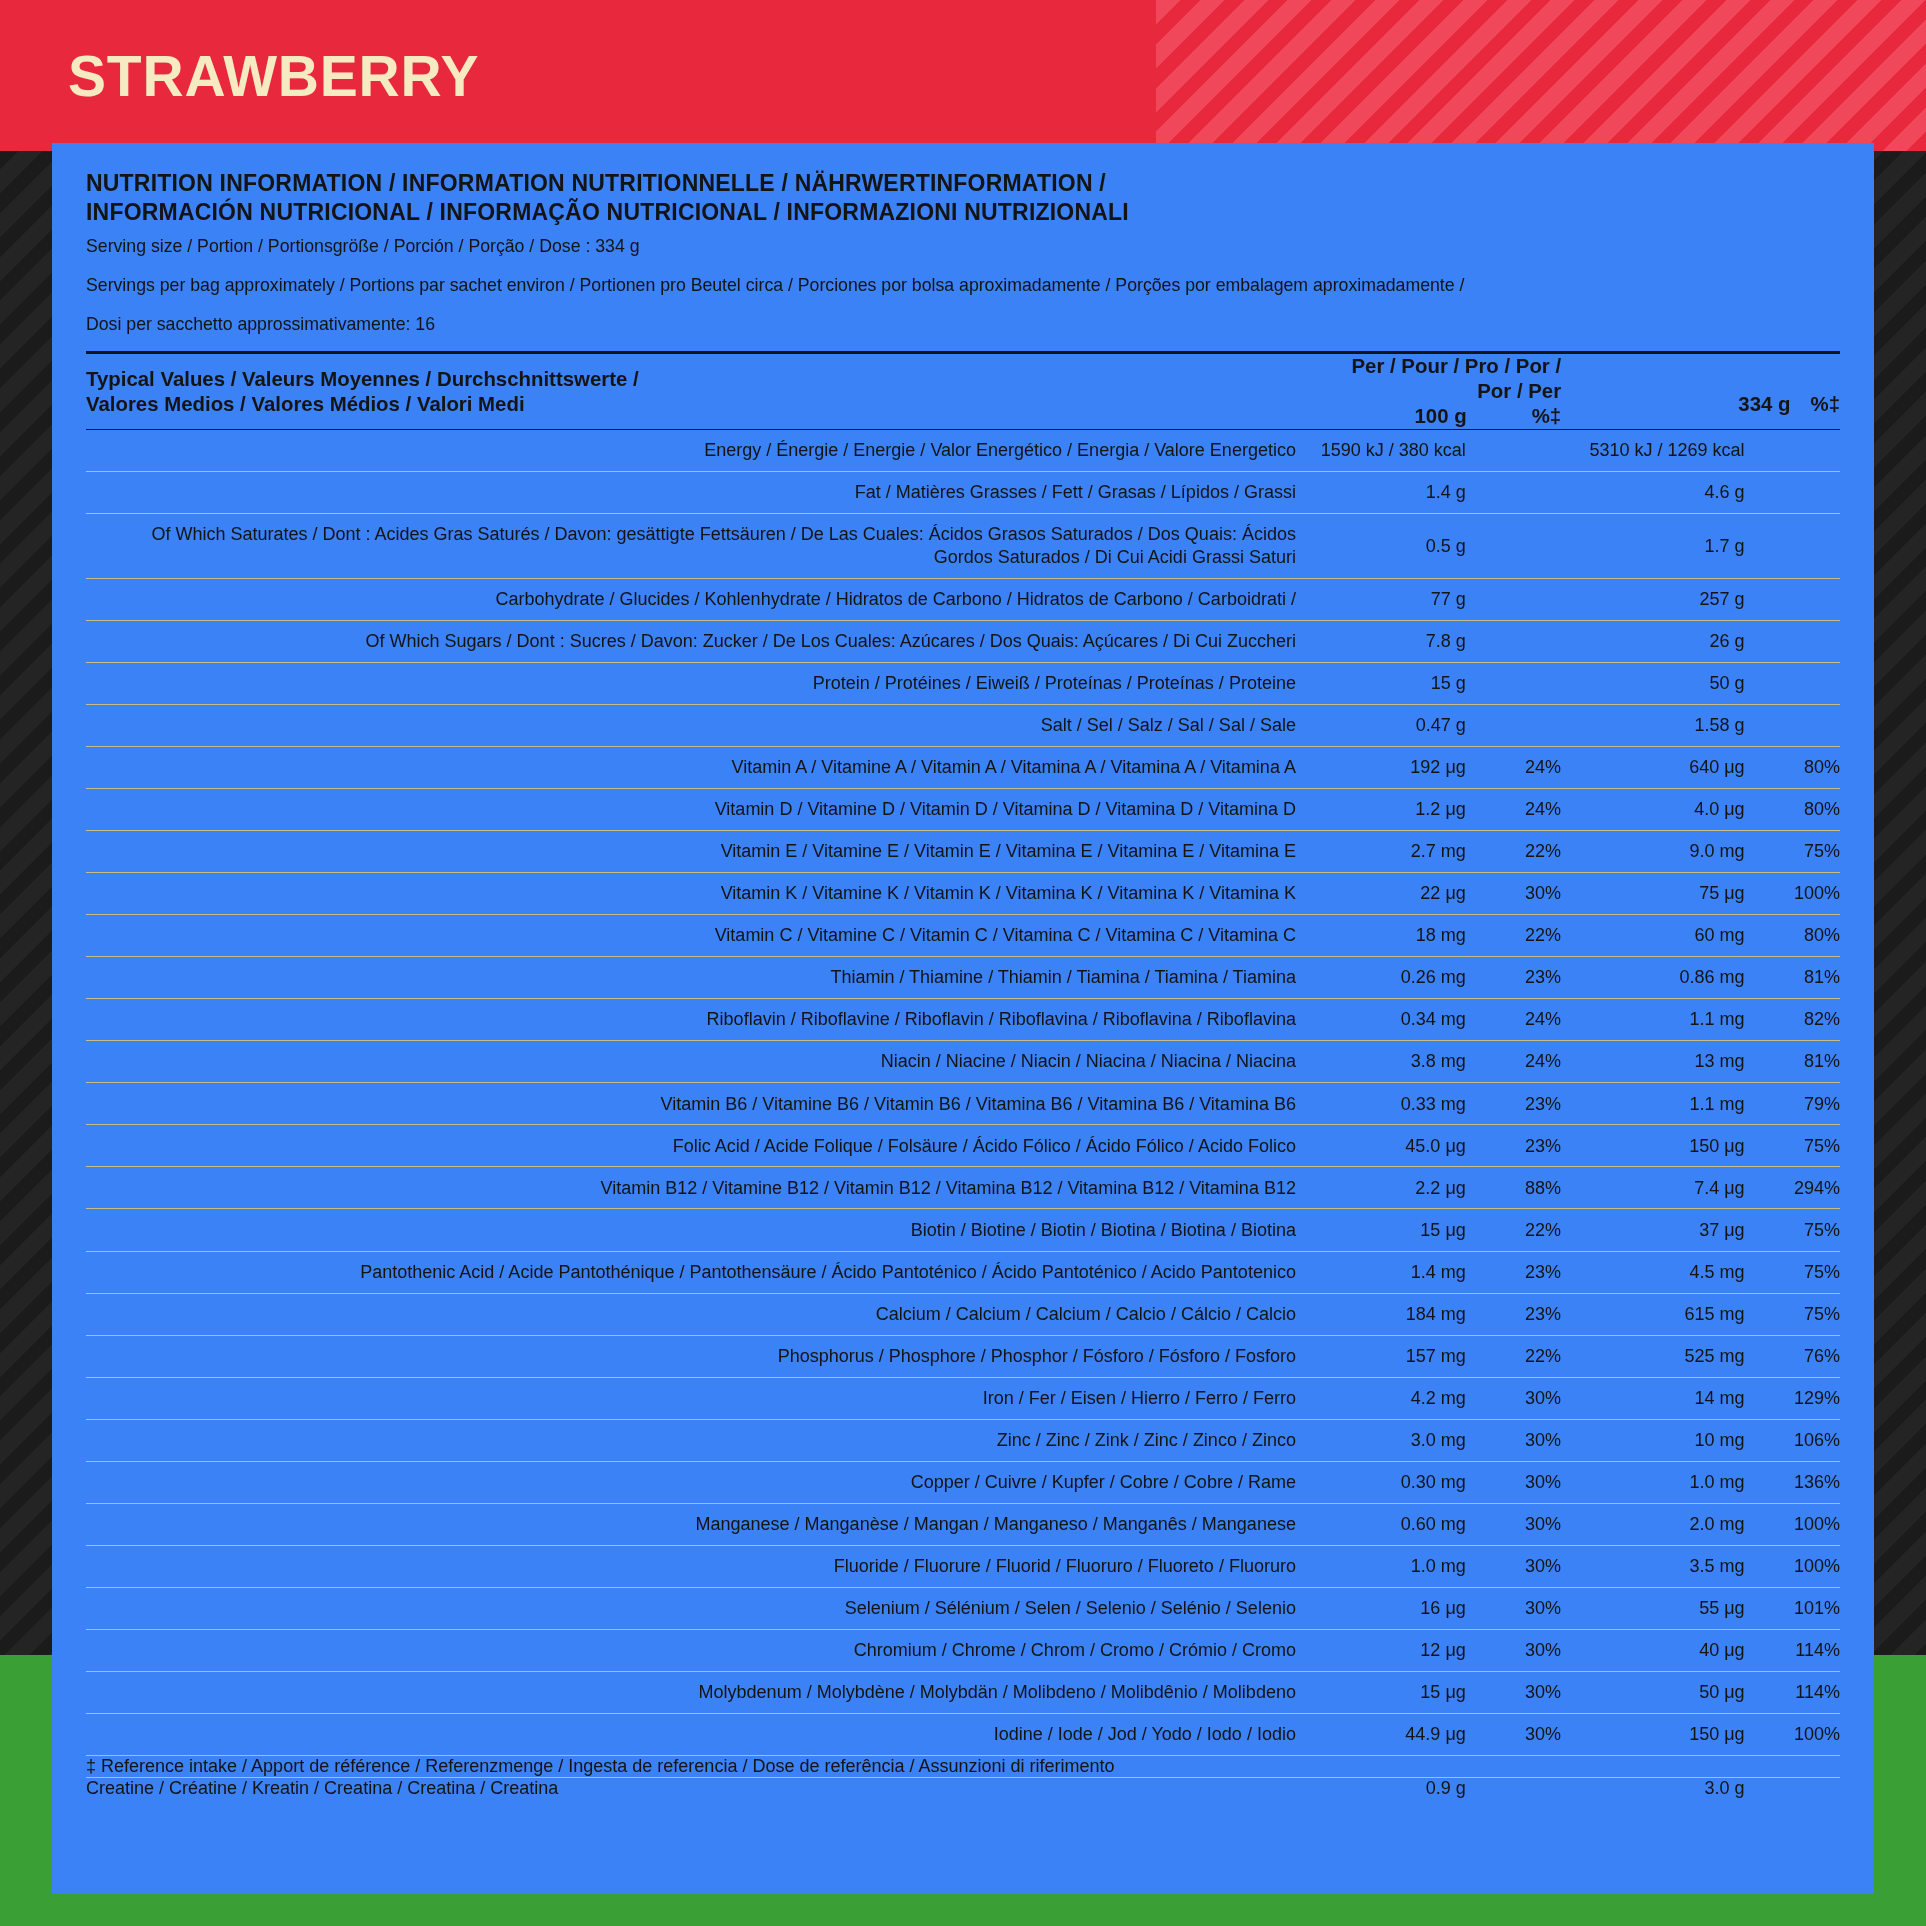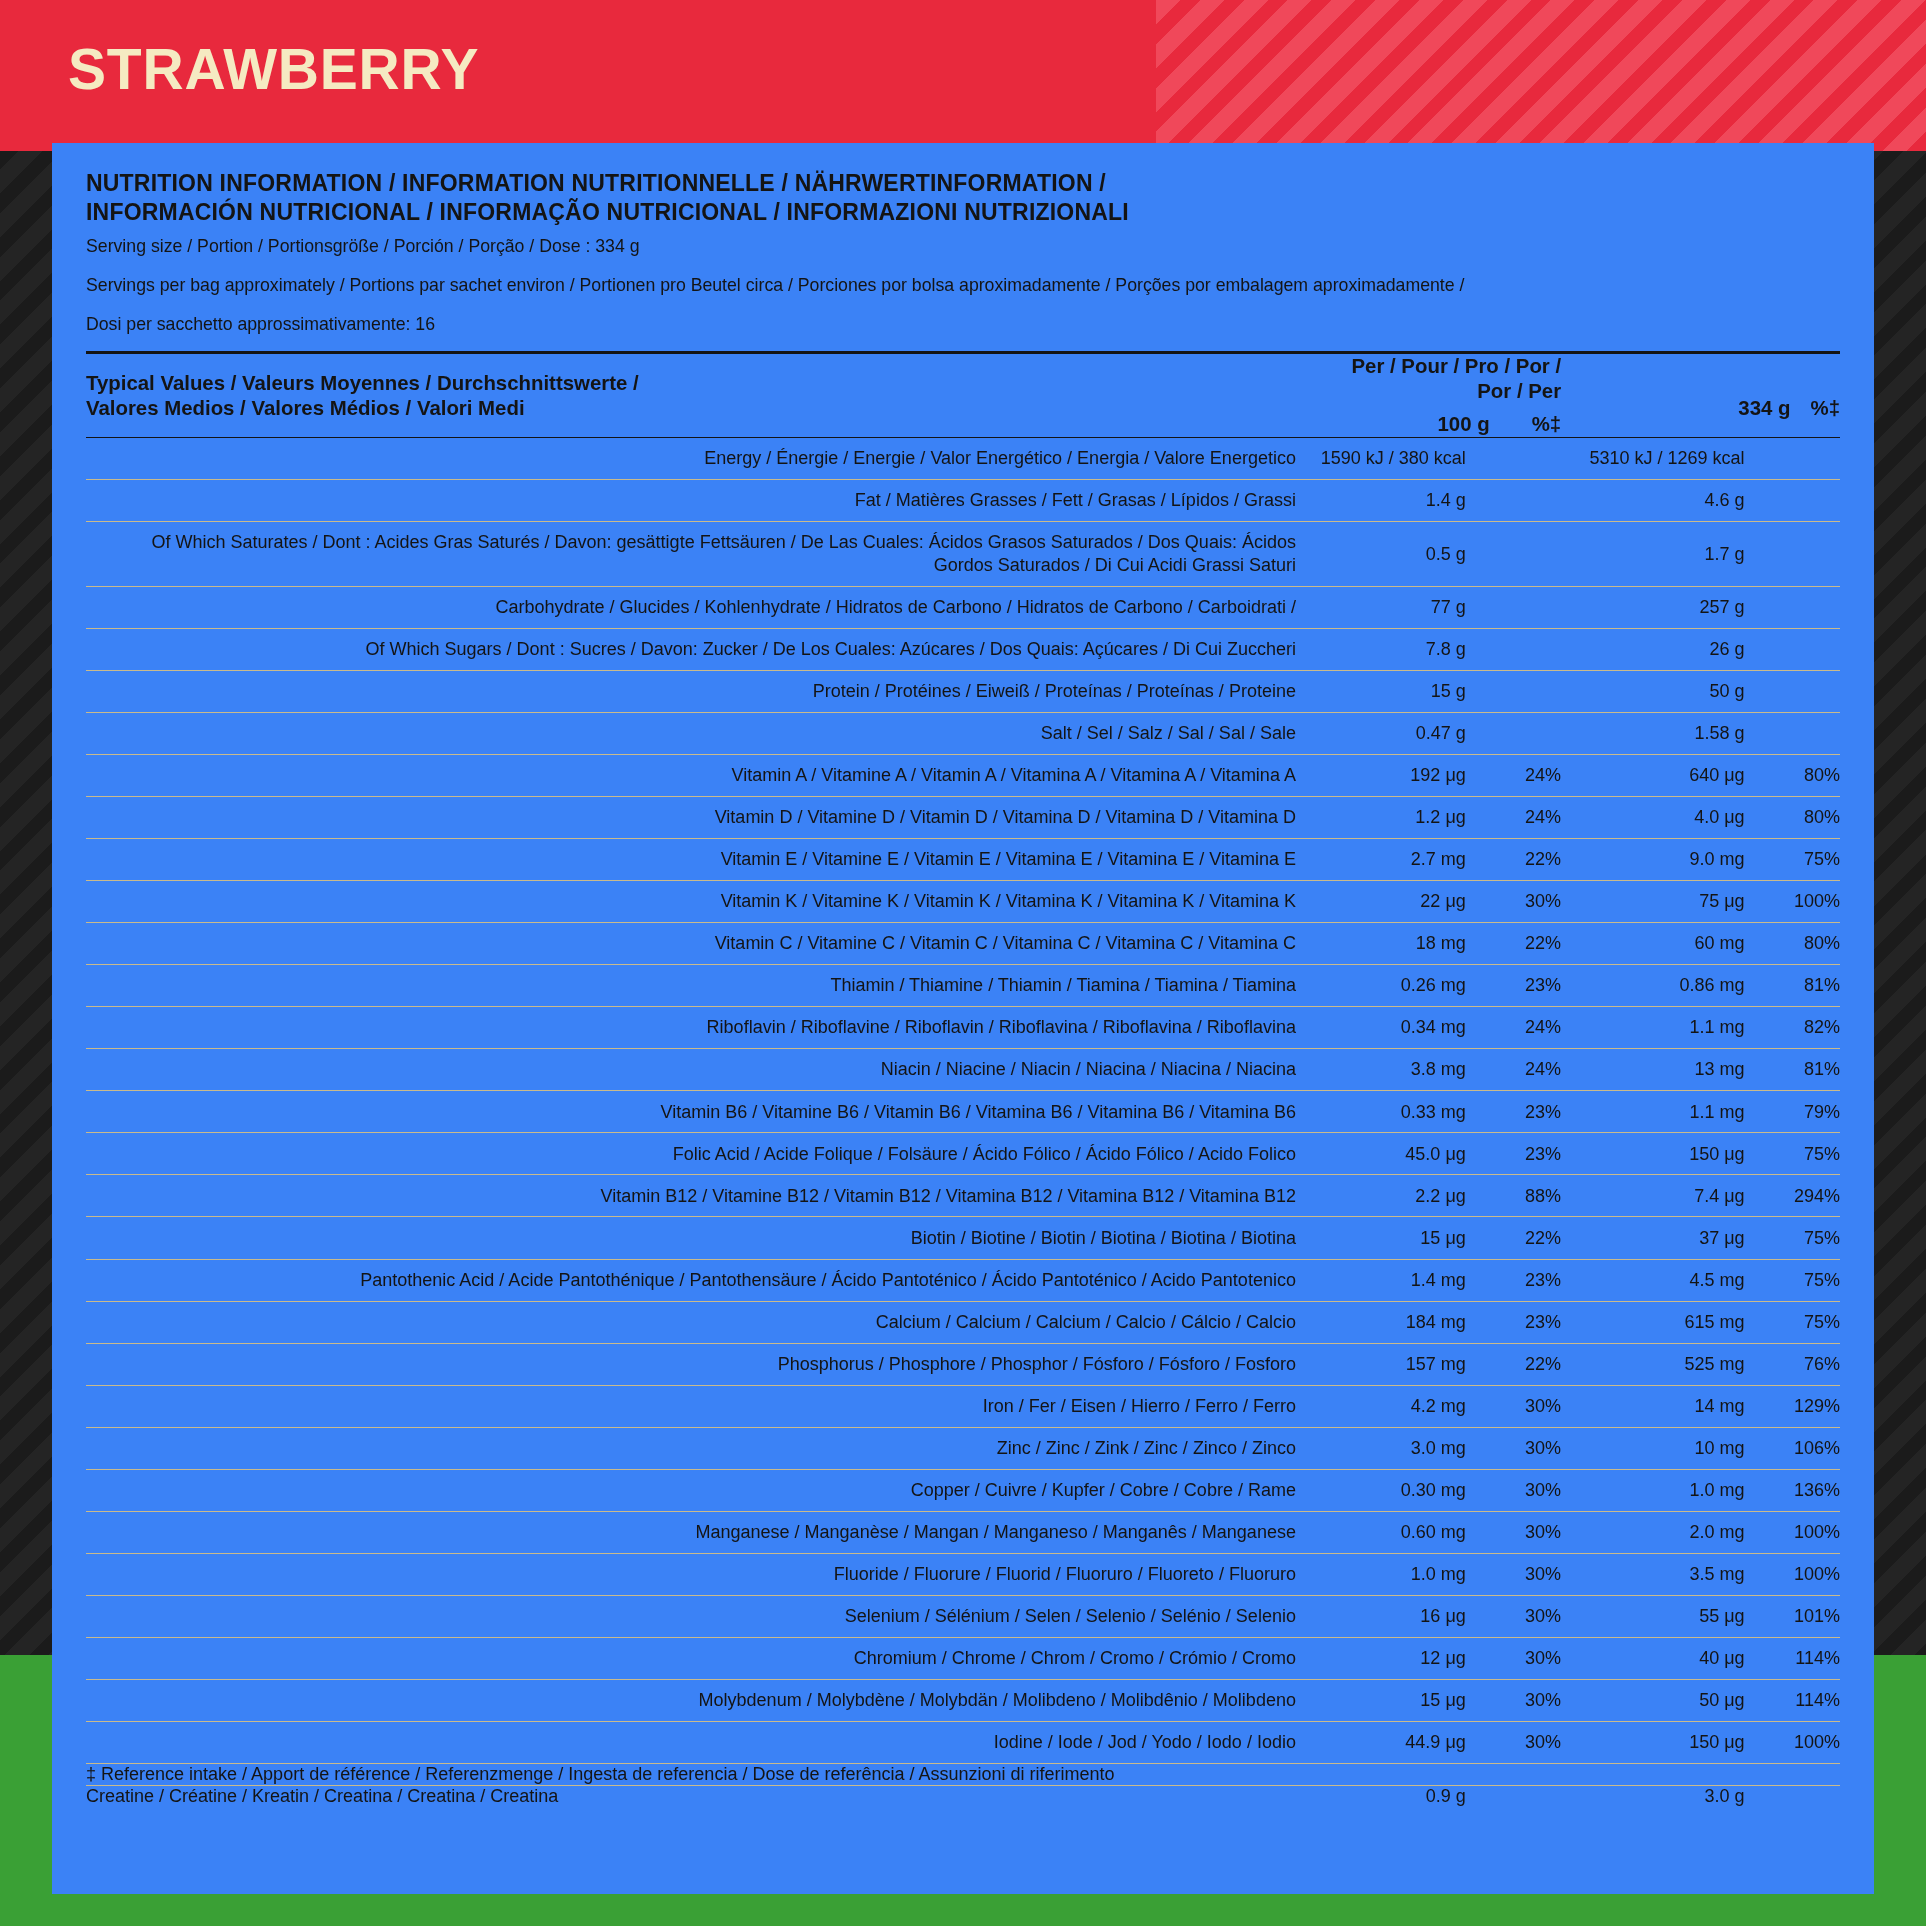--- a/index.html
+++ b/index.html
@@ -48,21 +48,21 @@
     position: absolute;
     left: 0; top: 1655px;
     width: 1926px; height: 271px;
     background: #3aa035;
   }
 
   
   .flavour-title {
     position: absolute;
     left: 68px;
-    top: 36px;
+    top: 43px;
     font-size: 57px;
     font-weight: bold;
     letter-spacing: 0.8px;
     color: #f5eac2;
   }
 
   
   .panel {
     position: absolute;
     left: 52px;
@@ -181,21 +181,21 @@
         <col class="col-p334">
       </colgroup>
       <thead>
         <tr class="thead-row">
           <th>
             <div>Typical Values / Valeurs Moyennes / Durchschnittswerte /</div>
             <div>Valores Medios / Valores Médios / Valori Medi</div>
           </th>
           <th class="num" colspan="2">
             <div>Per / Pour / Pro / Por / Por / Per</div>
-            <div style="display:flex; justify-content:flex-end; gap:42px;margin-top:8px;">
+            <div style="display:flex; justify-content:flex-end; gap:65px;">
               <span>100 g</span>
               <span>%‡</span>
             </div>
           </th>
           <th class="num" colspan="2">
             <div>&nbsp;</div>
             <div style="display:flex; justify-content:flex-end; gap:20px;">
               <span>334 g</span>
               <span>%‡</span>
             </div>

